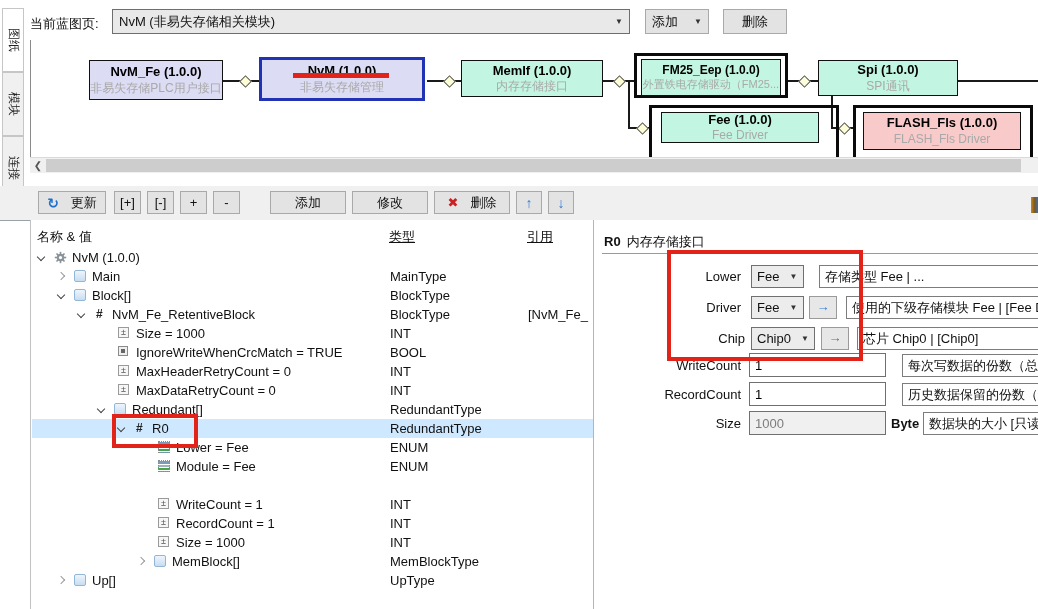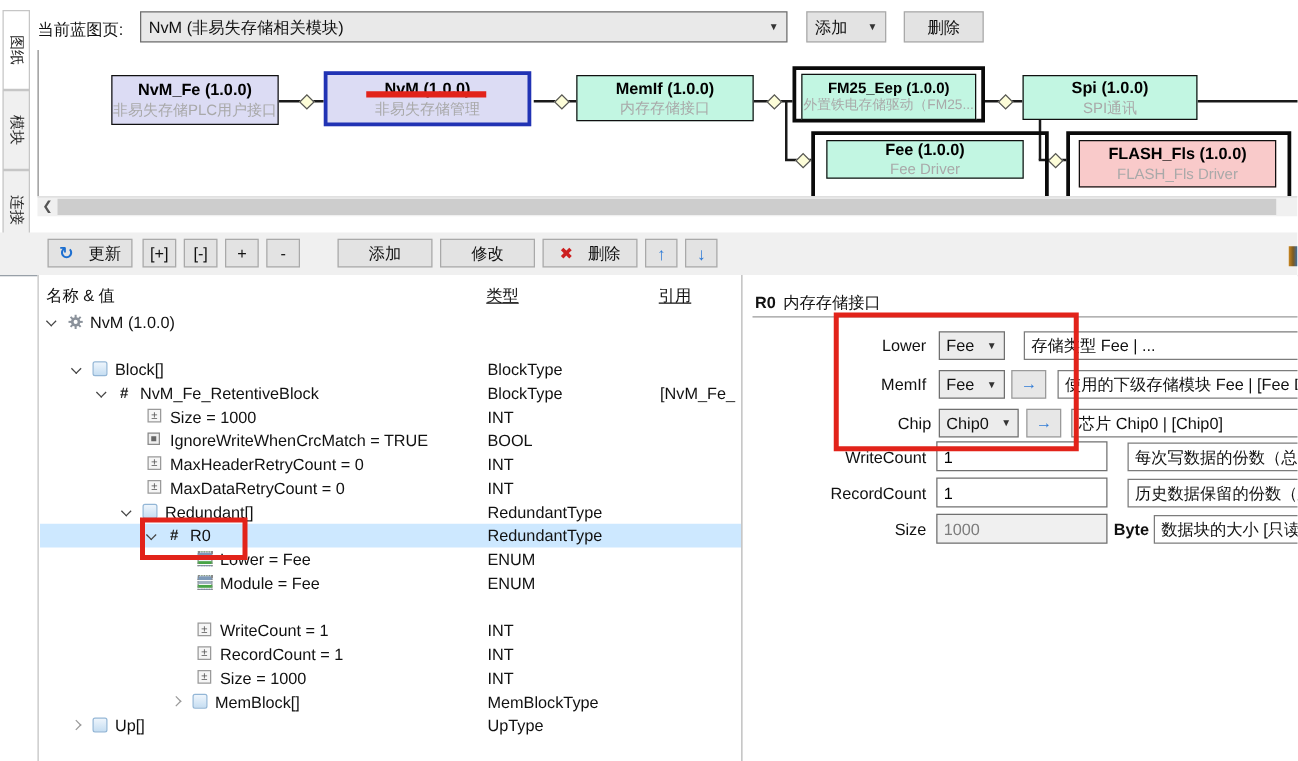--- a/index.html
+++ b/index.html
@@ -227,20 +227,26 @@
             <rect x="7" y="1" width="2" height="14" transform="rotate(90 8 8)"></rect>
             <rect x="7" y="1" width="2" height="14" transform="rotate(135 8 8)"></rect>
           </g>
           <circle cx="8" cy="8" r="4.6" fill="#8b929b"></circle>
           <circle cx="8" cy="8" r="2" fill="#fff"></circle>
         </svg>
     </span>
     <span class="tname" style="left:40px">NvM (1.0.0)</span>
   </div>
 
+  <div class="trow" style="top:47px">
+    <span class="exp closed" style="left:26px"></span>
+    <span class="ticon struct" style="left:42px"></span>
+    <span class="tname" style="left:60px">Main</span>
+    <span class="ttype">MainType</span>
+  </div>
 
   <div class="trow" style="top:66px">
     <span class="exp open" style="left:26px"></span>
     <span class="ticon struct" style="left:42px"></span>
     <span class="tname" style="left:60px">Block[]</span>
     <span class="ttype">BlockType</span>
   </div>
 
   <div class="trow" style="top:85px">
     <span class="exp open" style="left:46px"></span>
@@ -344,21 +350,21 @@
 
   <span class="dlabel" style="left:47px;top:49px">Lower</span>
   <div class="dselect" style="left:157px;top:45px;width:53px">
     <span>Fee</span>
     <span class="caret">▼</span>
   </div>
   <div class="dhint" style="left:225px;top:45px;width:222px">
     <span>存储类型 Fee | ...</span>
   </div>
 
-  <span class="dlabel" style="left:47px;top:80px">MemIf</span>
+  <span class="dlabel" style="left:47px;top:80px">Driver</span>
   <div class="dselect" style="left:157px;top:76px;width:53px">
     <span>Fee</span>
     <span class="caret">▼</span>
   </div>
   <div class="gobtn" style="left:215px;top:76px">
     <span>→</span>
   </div>
   <div class="dhint" style="left:252px;top:76px;width:195px">
     <span>使用的下级存储模块 Fee | [Fee Dr</span>
   </div>

